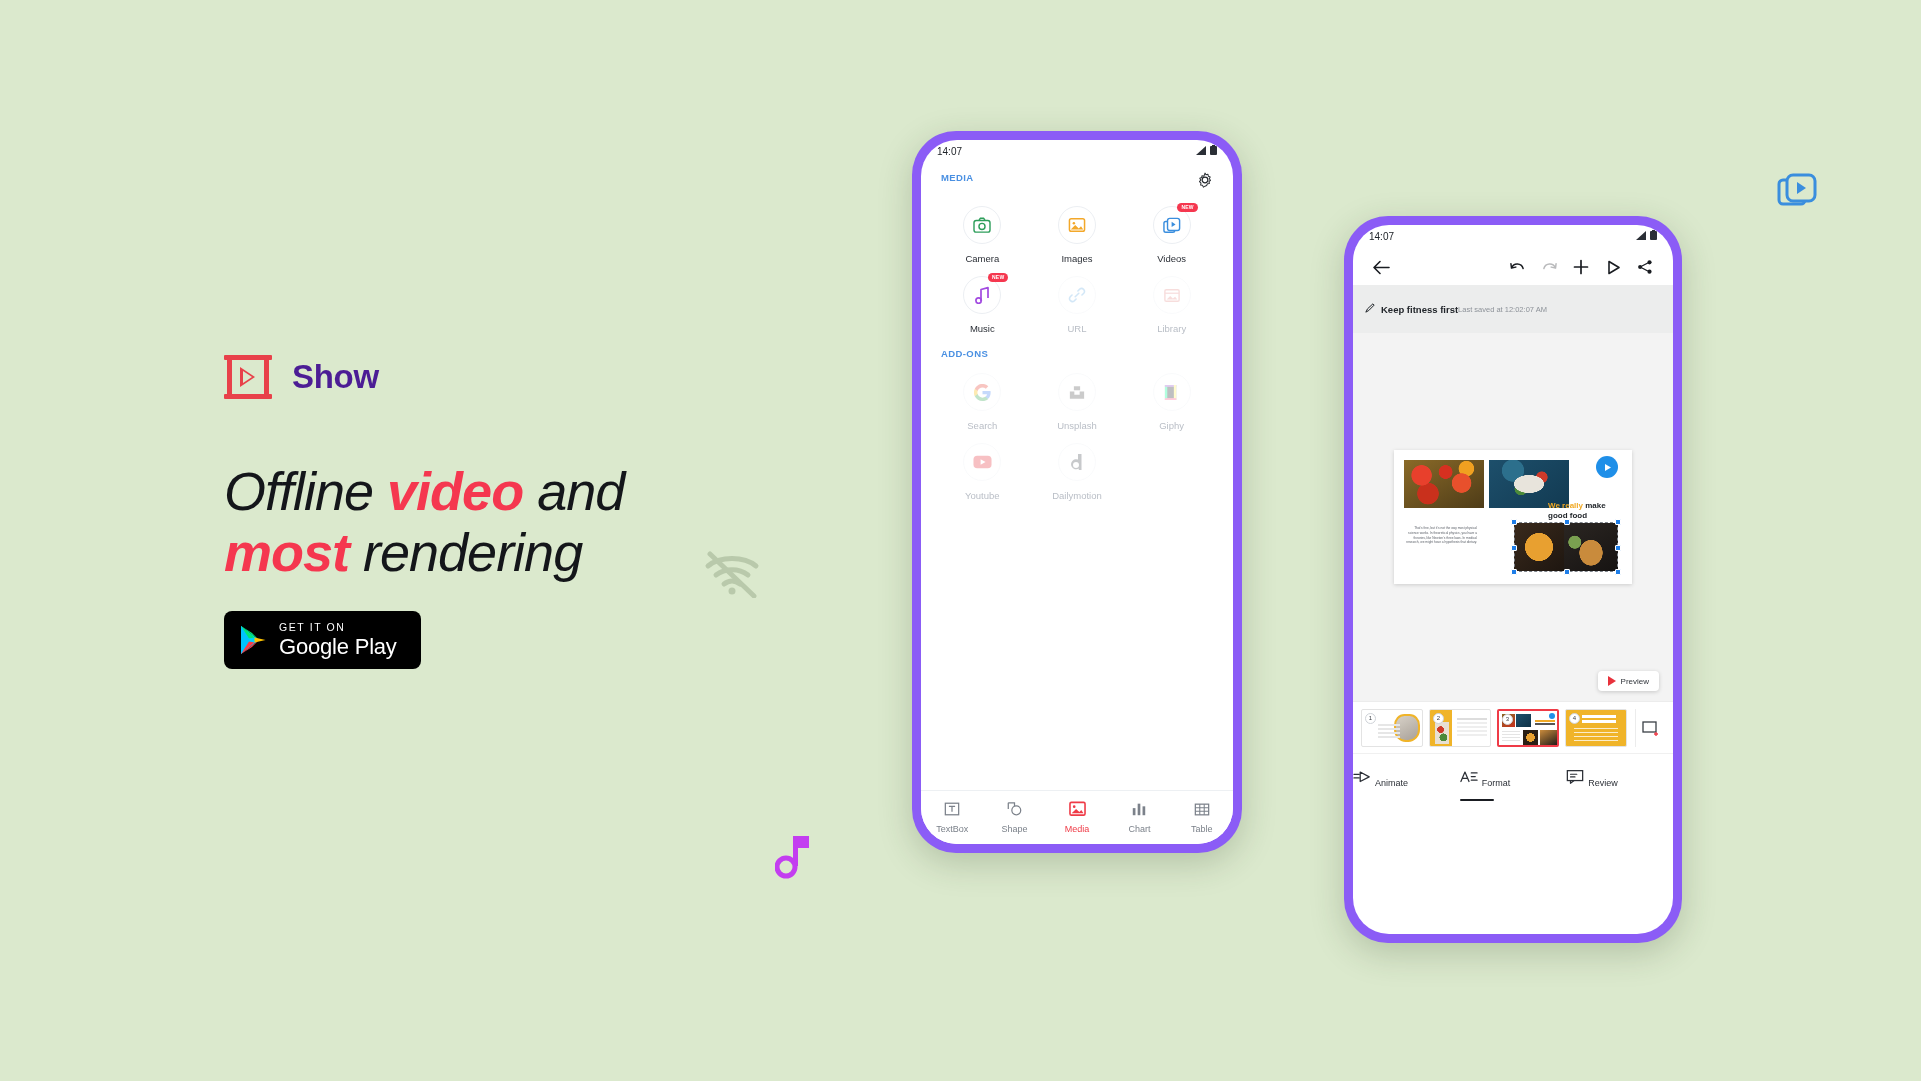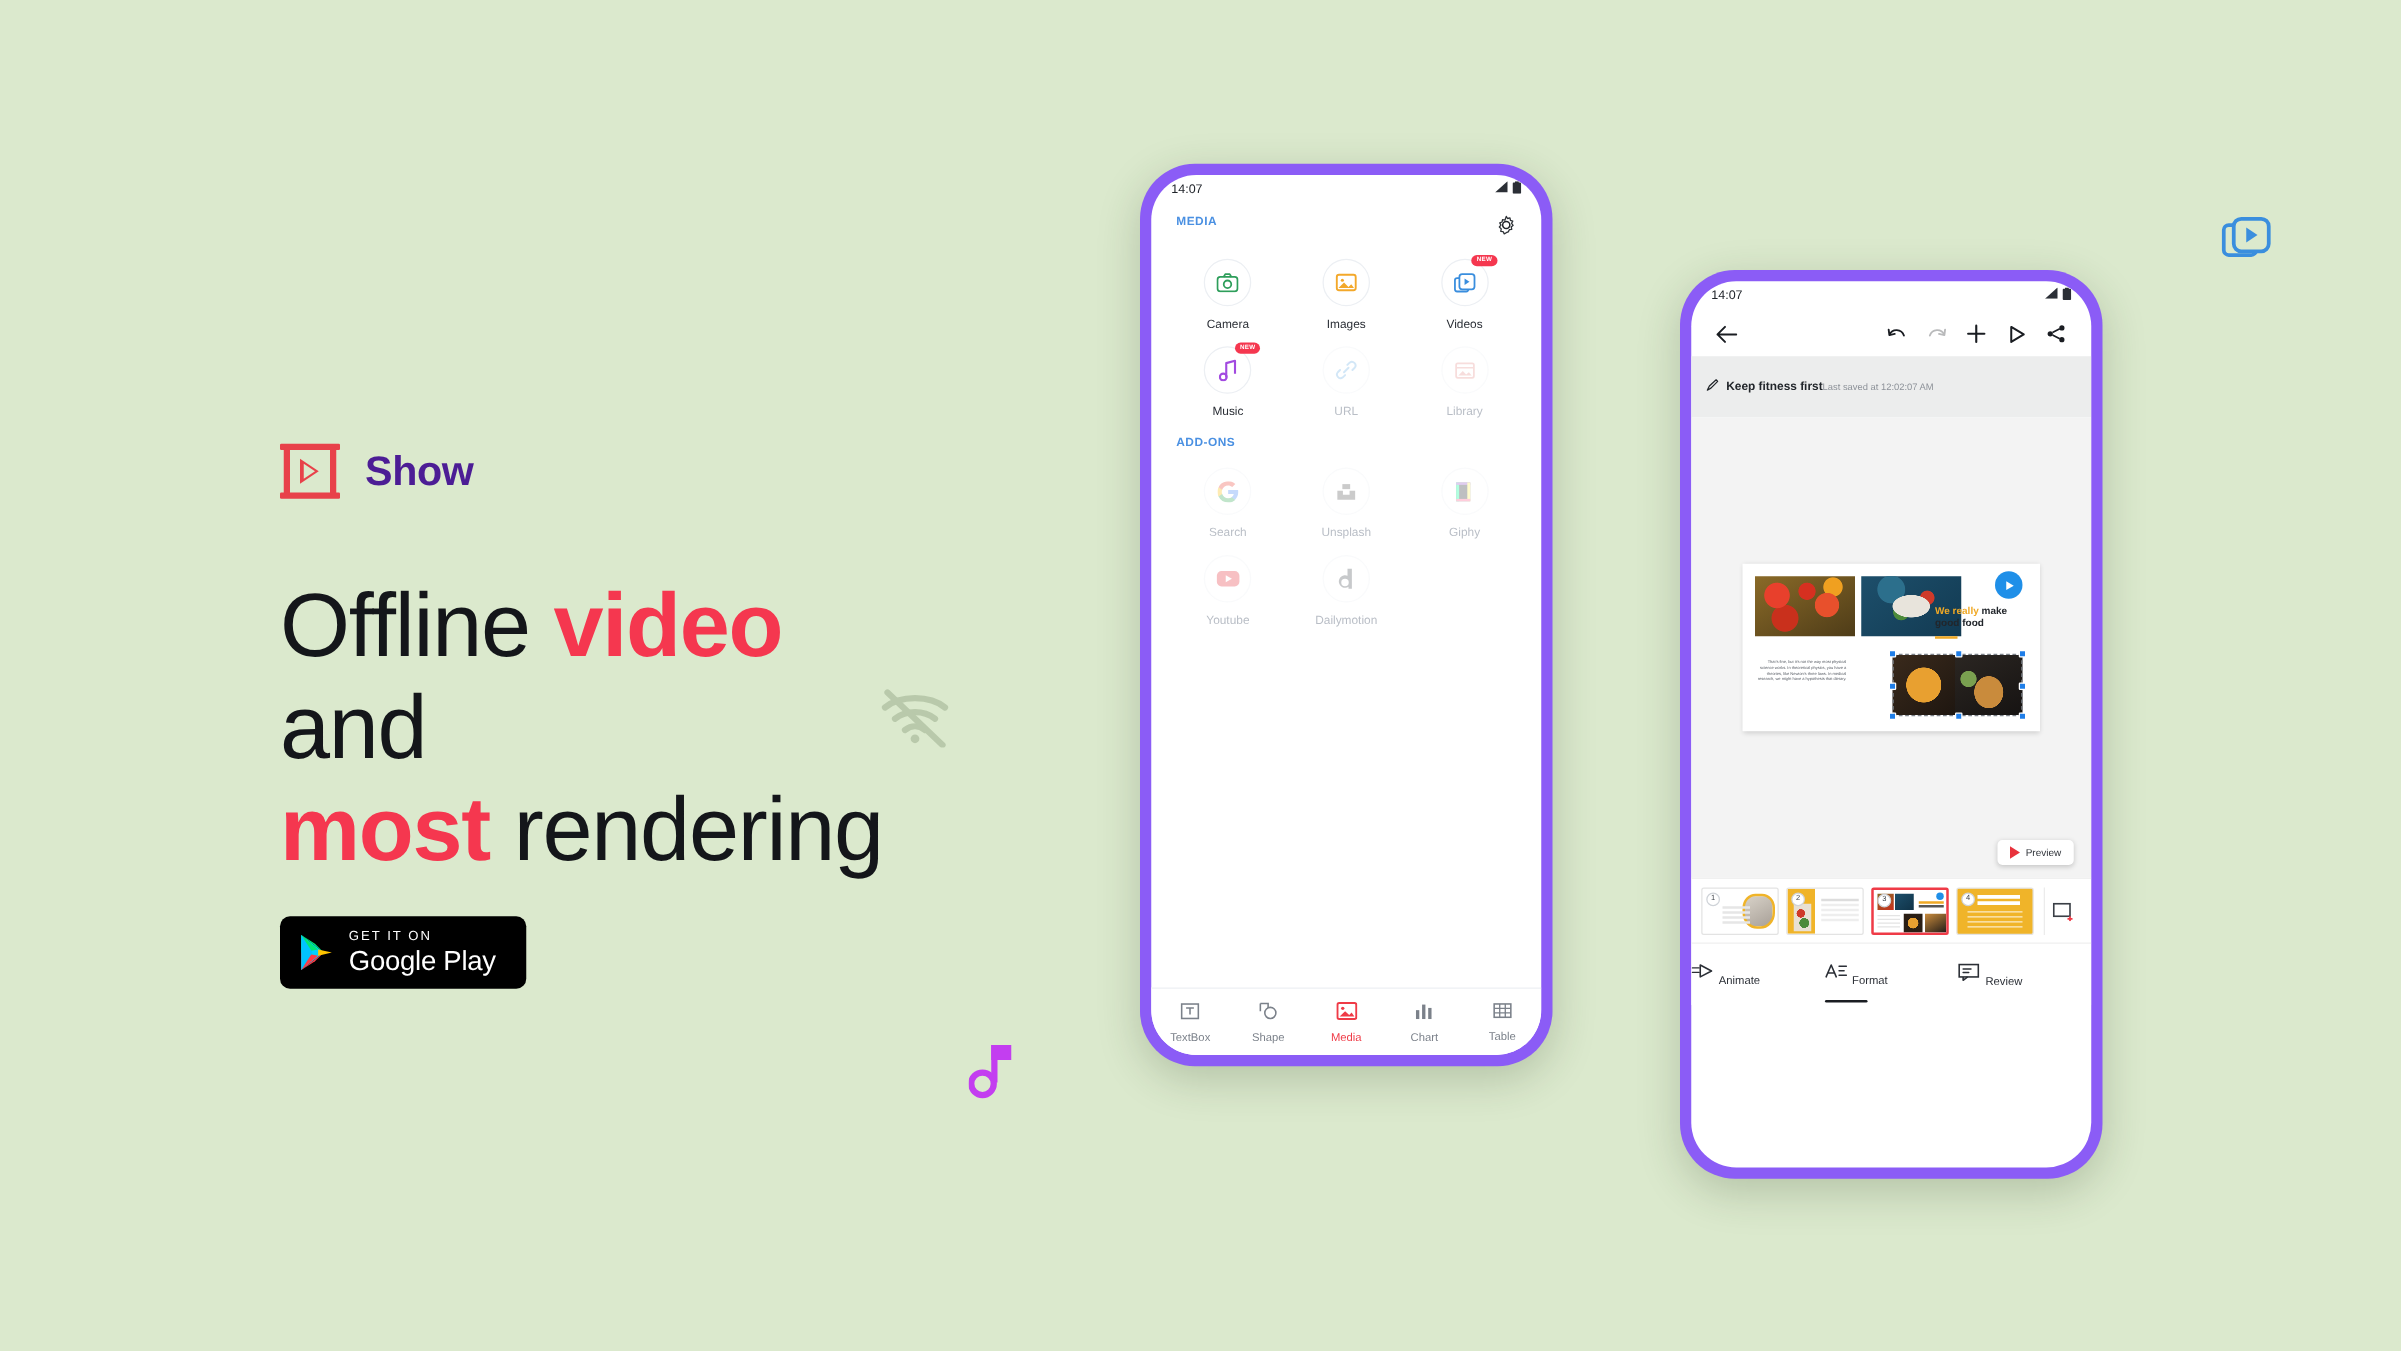--- a/index.html
+++ b/index.html
@@ -30,21 +30,21 @@
   }
   .brand-logo .tri-in {
     position: absolute; left: 19px; top: 16px;
     width: 0; height: 0;
     border-left: 9px solid #dbe9cd;
     border-top: 6px solid transparent;
     border-bottom: 6px solid transparent;
   }
   .brand-name { font-size: 33px; font-weight: bold; color: #4c1d95; letter-spacing: -0.3px; }
 
-  .headline { margin-top: 62px; font-size: 72px; line-height: 1.13; font-weight: 400; color: #14161a; letter-spacing: -1px; max-width: 520px; }
+  .headline { margin-top: 62px; font-size: 54px; line-height: 1.13; font-weight: 400; color: #14161a; letter-spacing: -1px; max-width: 520px; font-style: italic; }
   .headline .hl { color: #f5374f; font-weight: bold; }
 
   .gp-badge {
     margin-top: 28px;
     width: 197px; height: 58px;
     background: #000; border-radius: 8px;
     display: flex; align-items: center; gap: 12px;
     padding: 0 16px;
   }
   .gp-tri { width: 27px; height: 30px; position: relative; flex: none; }
@@ -122,21 +122,21 @@
   .doc-saved { font-size: 7.5px; color: #8d9299; }
 
   .canvas-wrap { background: #f3f3f3; height: 368px; position: relative; display: flex; align-items: center; justify-content: center; }
   .slide {
     width: 238px; height: 134px; background: #fff;
     box-shadow: 0 1px 4px rgba(0,0,0,.16);
     position: relative; overflow: hidden;
   }
   .ph { position: absolute; background-size: cover; }
 
-  .slide-head { position: absolute; right: 8px; top: 33px; width: 76px; }
+  .slide-head { position: absolute; right: 8px; top: 51px; width: 76px; }
   .slide-head .t1 { font-size: 8px; font-weight: bold; line-height: 1.25; color: #22262b; }
   .slide-head .t1 .or { color: #f0a925; }
   .slide-head .rule { margin-top: 5px; width: 18px; height: 2px; background: #f0a925; }
   .play-circle {
     position: absolute; right: 14px; top: 6px;
     width: 22px; height: 22px; border-radius: 50%;
     background: #1f8fe8; display: flex; align-items: center; justify-content: center;
   }
   .body-text {
     position: absolute; left: 9px; top: 76px; width: 74px;

